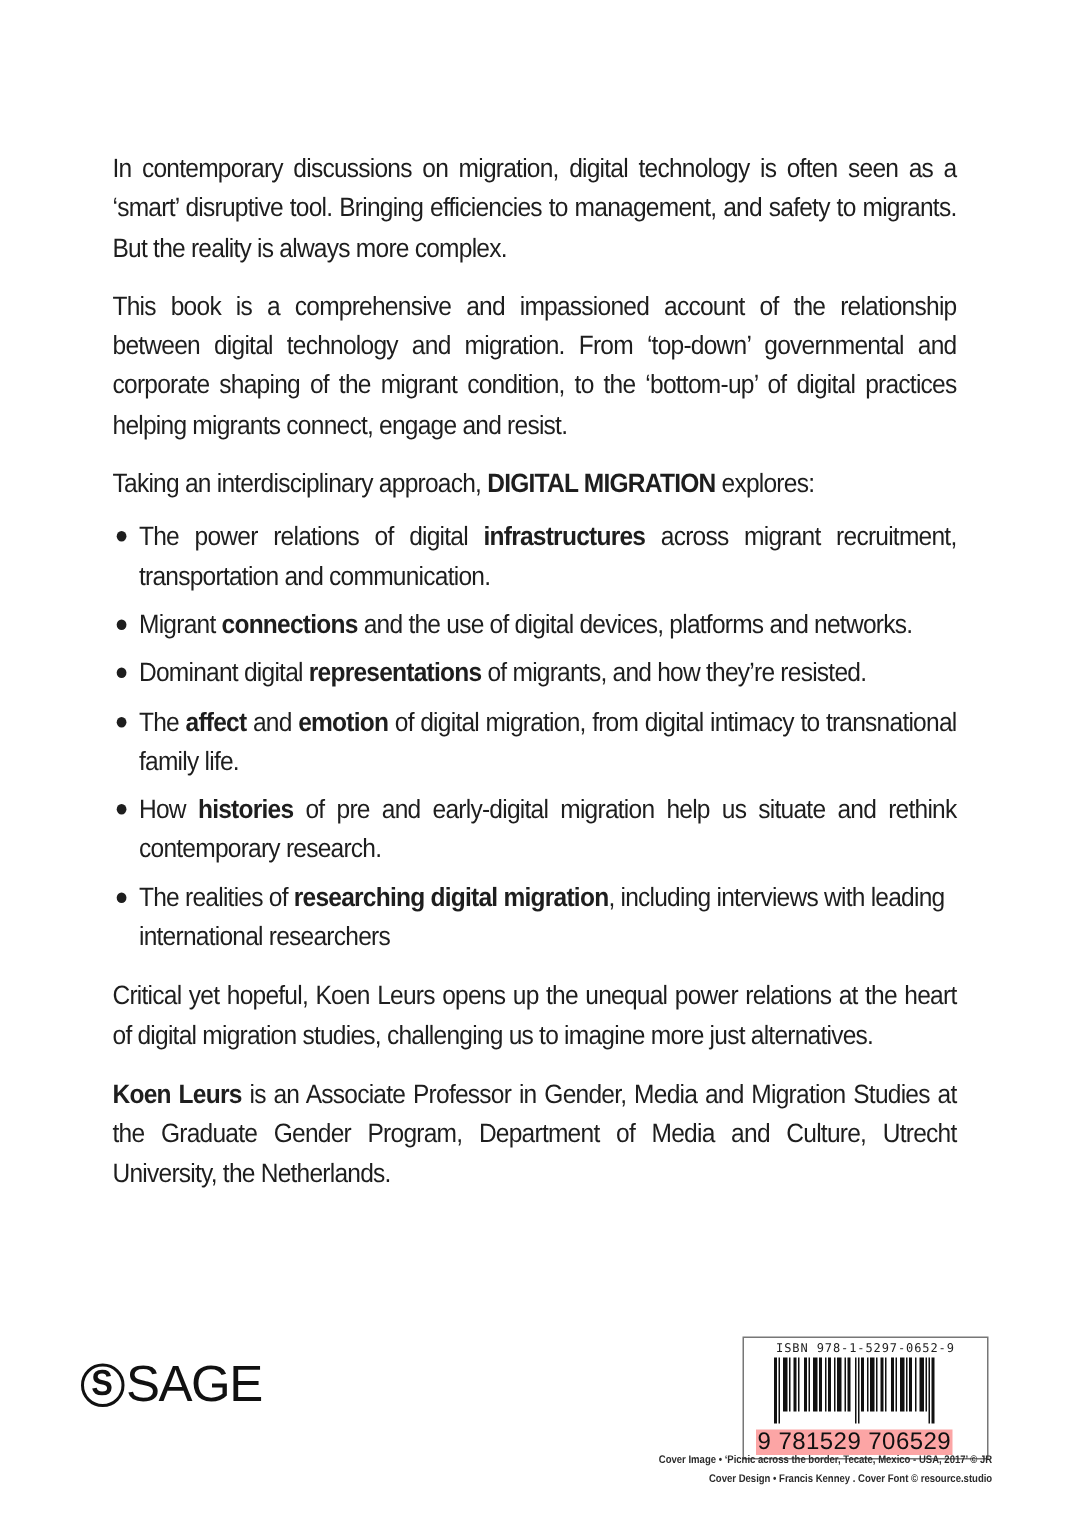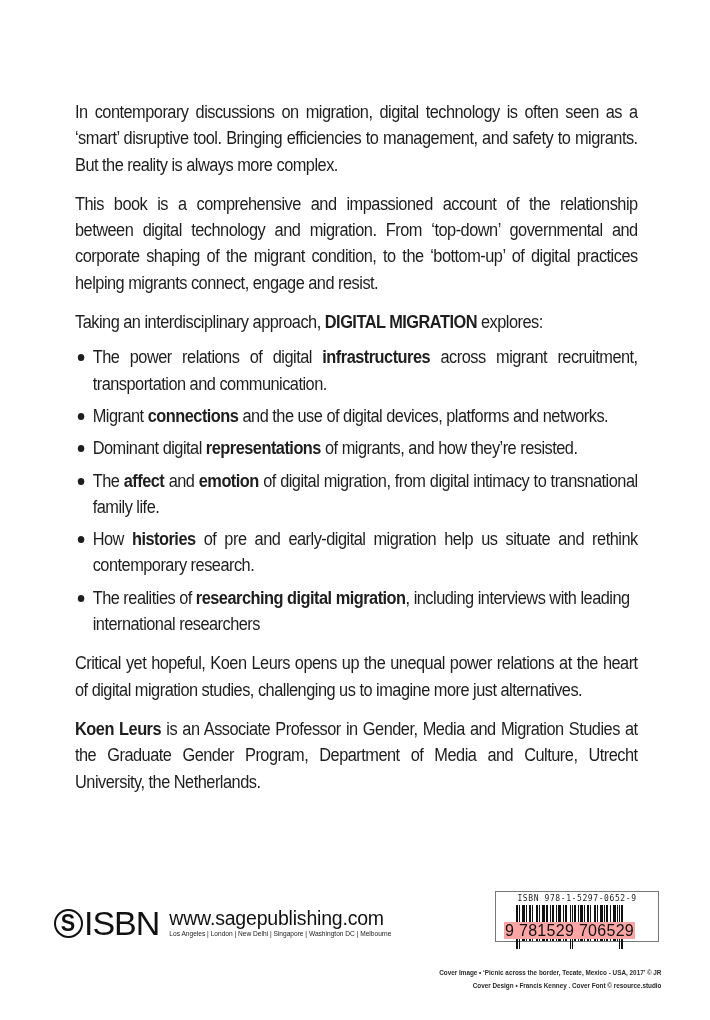--- a/index.html
+++ b/index.html
@@ -23,21 +23,21 @@
   .publisher { position: absolute; left: 54px; top: 903px; height: 40px; display: flex; align-items: center; }
   .sage-logo { display: flex; align-items: center; }
   .sage-mark { width: 29px; height: 29px; border: 2.5px solid #111; border-radius: 50%; box-sizing: border-box;
                display: flex; align-items: center; justify-content: center; margin-right: 1px; }
   .sage-mark span { font-family: "Liberation Sans", sans-serif; font-weight: 700; font-size: 24px; line-height: 1; color: #111; transform: scaleX(0.9); }
   .sage-word { font-family: "Liberation Sans", sans-serif; font-size: 34px; font-weight: 400; letter-spacing: -1px; color: #111; line-height: 1; }
   .pub-info { margin-left: 10px; display: flex; flex-direction: column; }
   .pub-url { font-family: "Liberation Sans", sans-serif; font-size: 19.5px; color: #111; line-height: 21px; letter-spacing: -0.2px; }
   .pub-cities { font-family: "Liberation Sans", sans-serif; font-size: 6.6px; color: #222; line-height: 9px; white-space: nowrap; }
 
-  .barcode-box { position: absolute; left: 495px; top: 891px; width: 164px; height: 51px; border: 1.5px solid #777; box-sizing: border-box; background: #fff; }
+  .barcode-box { position: absolute; left: 495px; top: 891px; width: 164px; height: 82px; border: 1.5px solid #777; box-sizing: border-box; background: #fff; }
   .isbn-label { position: absolute; top: 2px; left: 0; width: 100%; text-align: center; font-family: "DejaVu Sans Mono", monospace; font-size: 8px; letter-spacing: 0.6px; color: #222; }
   .bars { position: absolute; left: 20px; top: 13px; width: 128px; height: 40px; display: flex; align-items: flex-start; }
   .bars i { display: block; height: 36px; background: #111; }
   .bars i.g { height: 44px; }
   .bars i.s { background: transparent; }
   .barcode-digits { position: absolute; left: 8px; bottom: 2px; font-family: "Liberation Sans", sans-serif; font-size: 16px; color: #111; letter-spacing: 0.3px; line-height: 16px; }
   .barcode-digits span { background: #fca5a5; padding: 0 1px; }
 
   .credits { position: absolute; right: 49px; top: 967px; text-align: right;
              font-family: "Liberation Sans", sans-serif; font-weight: 700; font-size: 7.4px; line-height: 12.5px; color: #2a2a2a;
@@ -80,25 +80,21 @@
     <p class="para">
       <b>Koen Leurs</b><span> is an Associate Professor in Gender, Media and Migration Studies at the Graduate Gender Program, Department of Media and Culture, Utrecht University, the Netherlands.</span>
     </p>
   </div>
 
   <div class="publisher">
     <div class="sage-logo">
       <div class="sage-mark">
           <span>S</span>
         </div>
-      <span class="sage-word">ISBN</span>
-    </div>
-    <div class="pub-info">
-      <span class="pub-url">www.sagepublishing.com</span>
-      <span class="pub-cities">Los Angeles | London | New Delhi | Singapore | Washington DC | Melbourne</span>
+      <span class="sage-word">SAGE</span>
     </div>
   </div>
 
   <div class="barcode-box">
     <div class="isbn-label">ISBN 978-1-5297-0652-9</div>
     <div class="bars">
       <i class="g" style="width:2px"></i>
         <i class="s" style="width:1px"></i>
         <i class="g" style="width:1px"></i>
         <i class="s" style="width:2px"></i>

